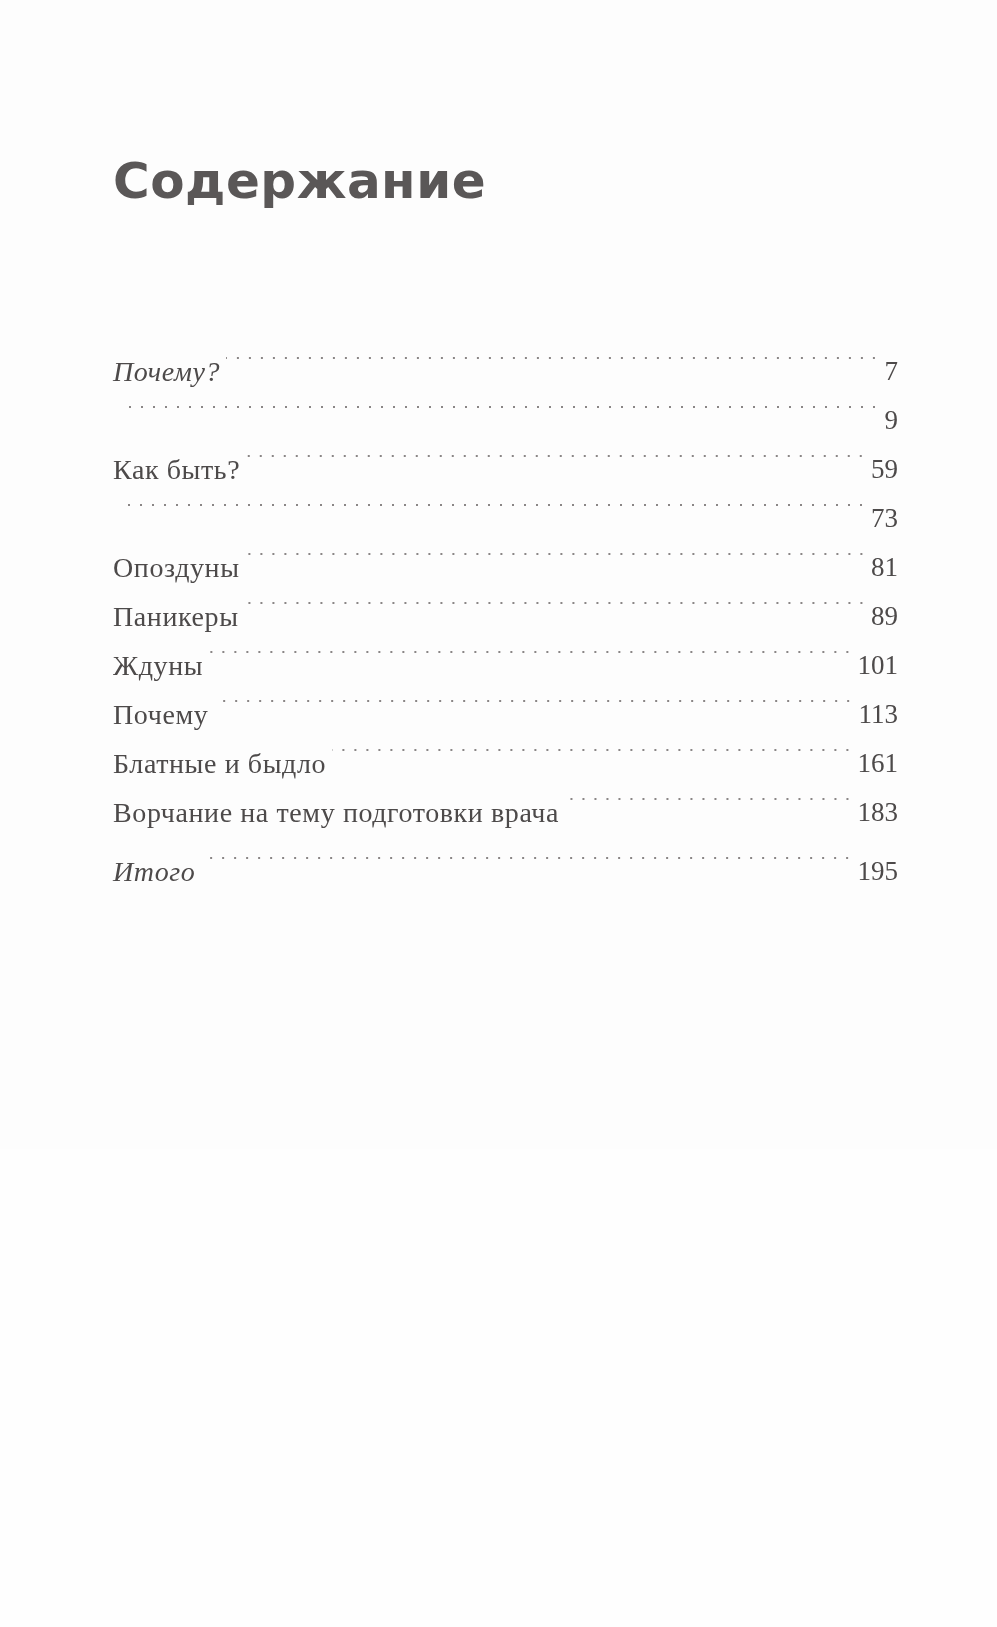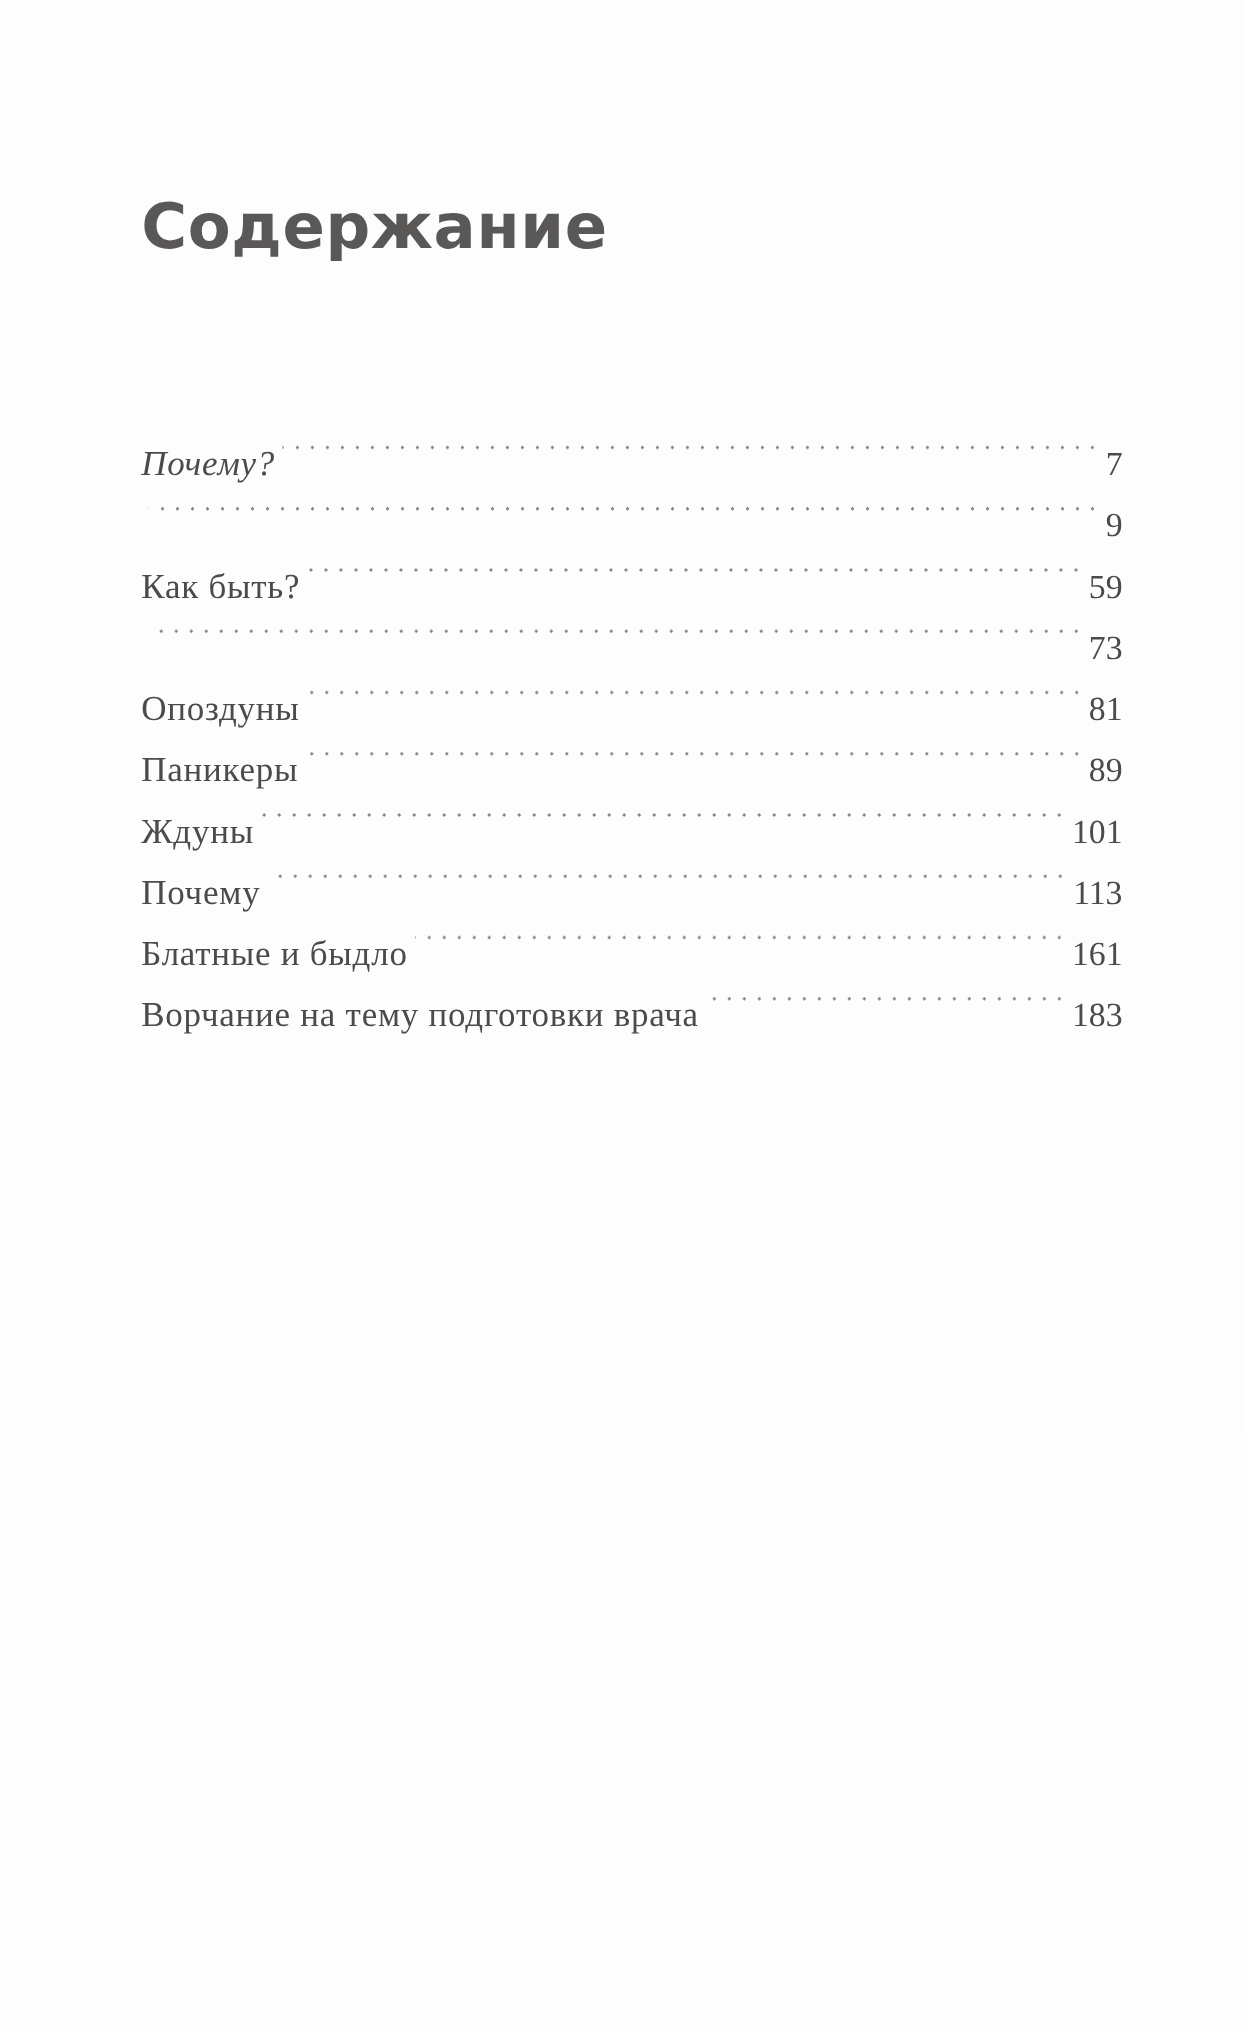--- a/index.html
+++ b/index.html
@@ -124,14 +124,19 @@
     <li class="toc-item">
       <span class="toc-label">Блатные и быдло</span>
       <span class="toc-leader"></span>
       <span class="toc-page">161</span>
     </li>
     <li class="toc-item">
       <span class="toc-label">Ворчание на тему подготовки врача</span>
       <span class="toc-leader"></span>
       <span class="toc-page">183</span>
     </li>
+    <li class="toc-item italic spaced-before">
+      <span class="toc-label">Итого</span>
+      <span class="toc-leader"></span>
+      <span class="toc-page">195</span>
+    </li>
   </ul>
 </div>
 
 </body></html>

